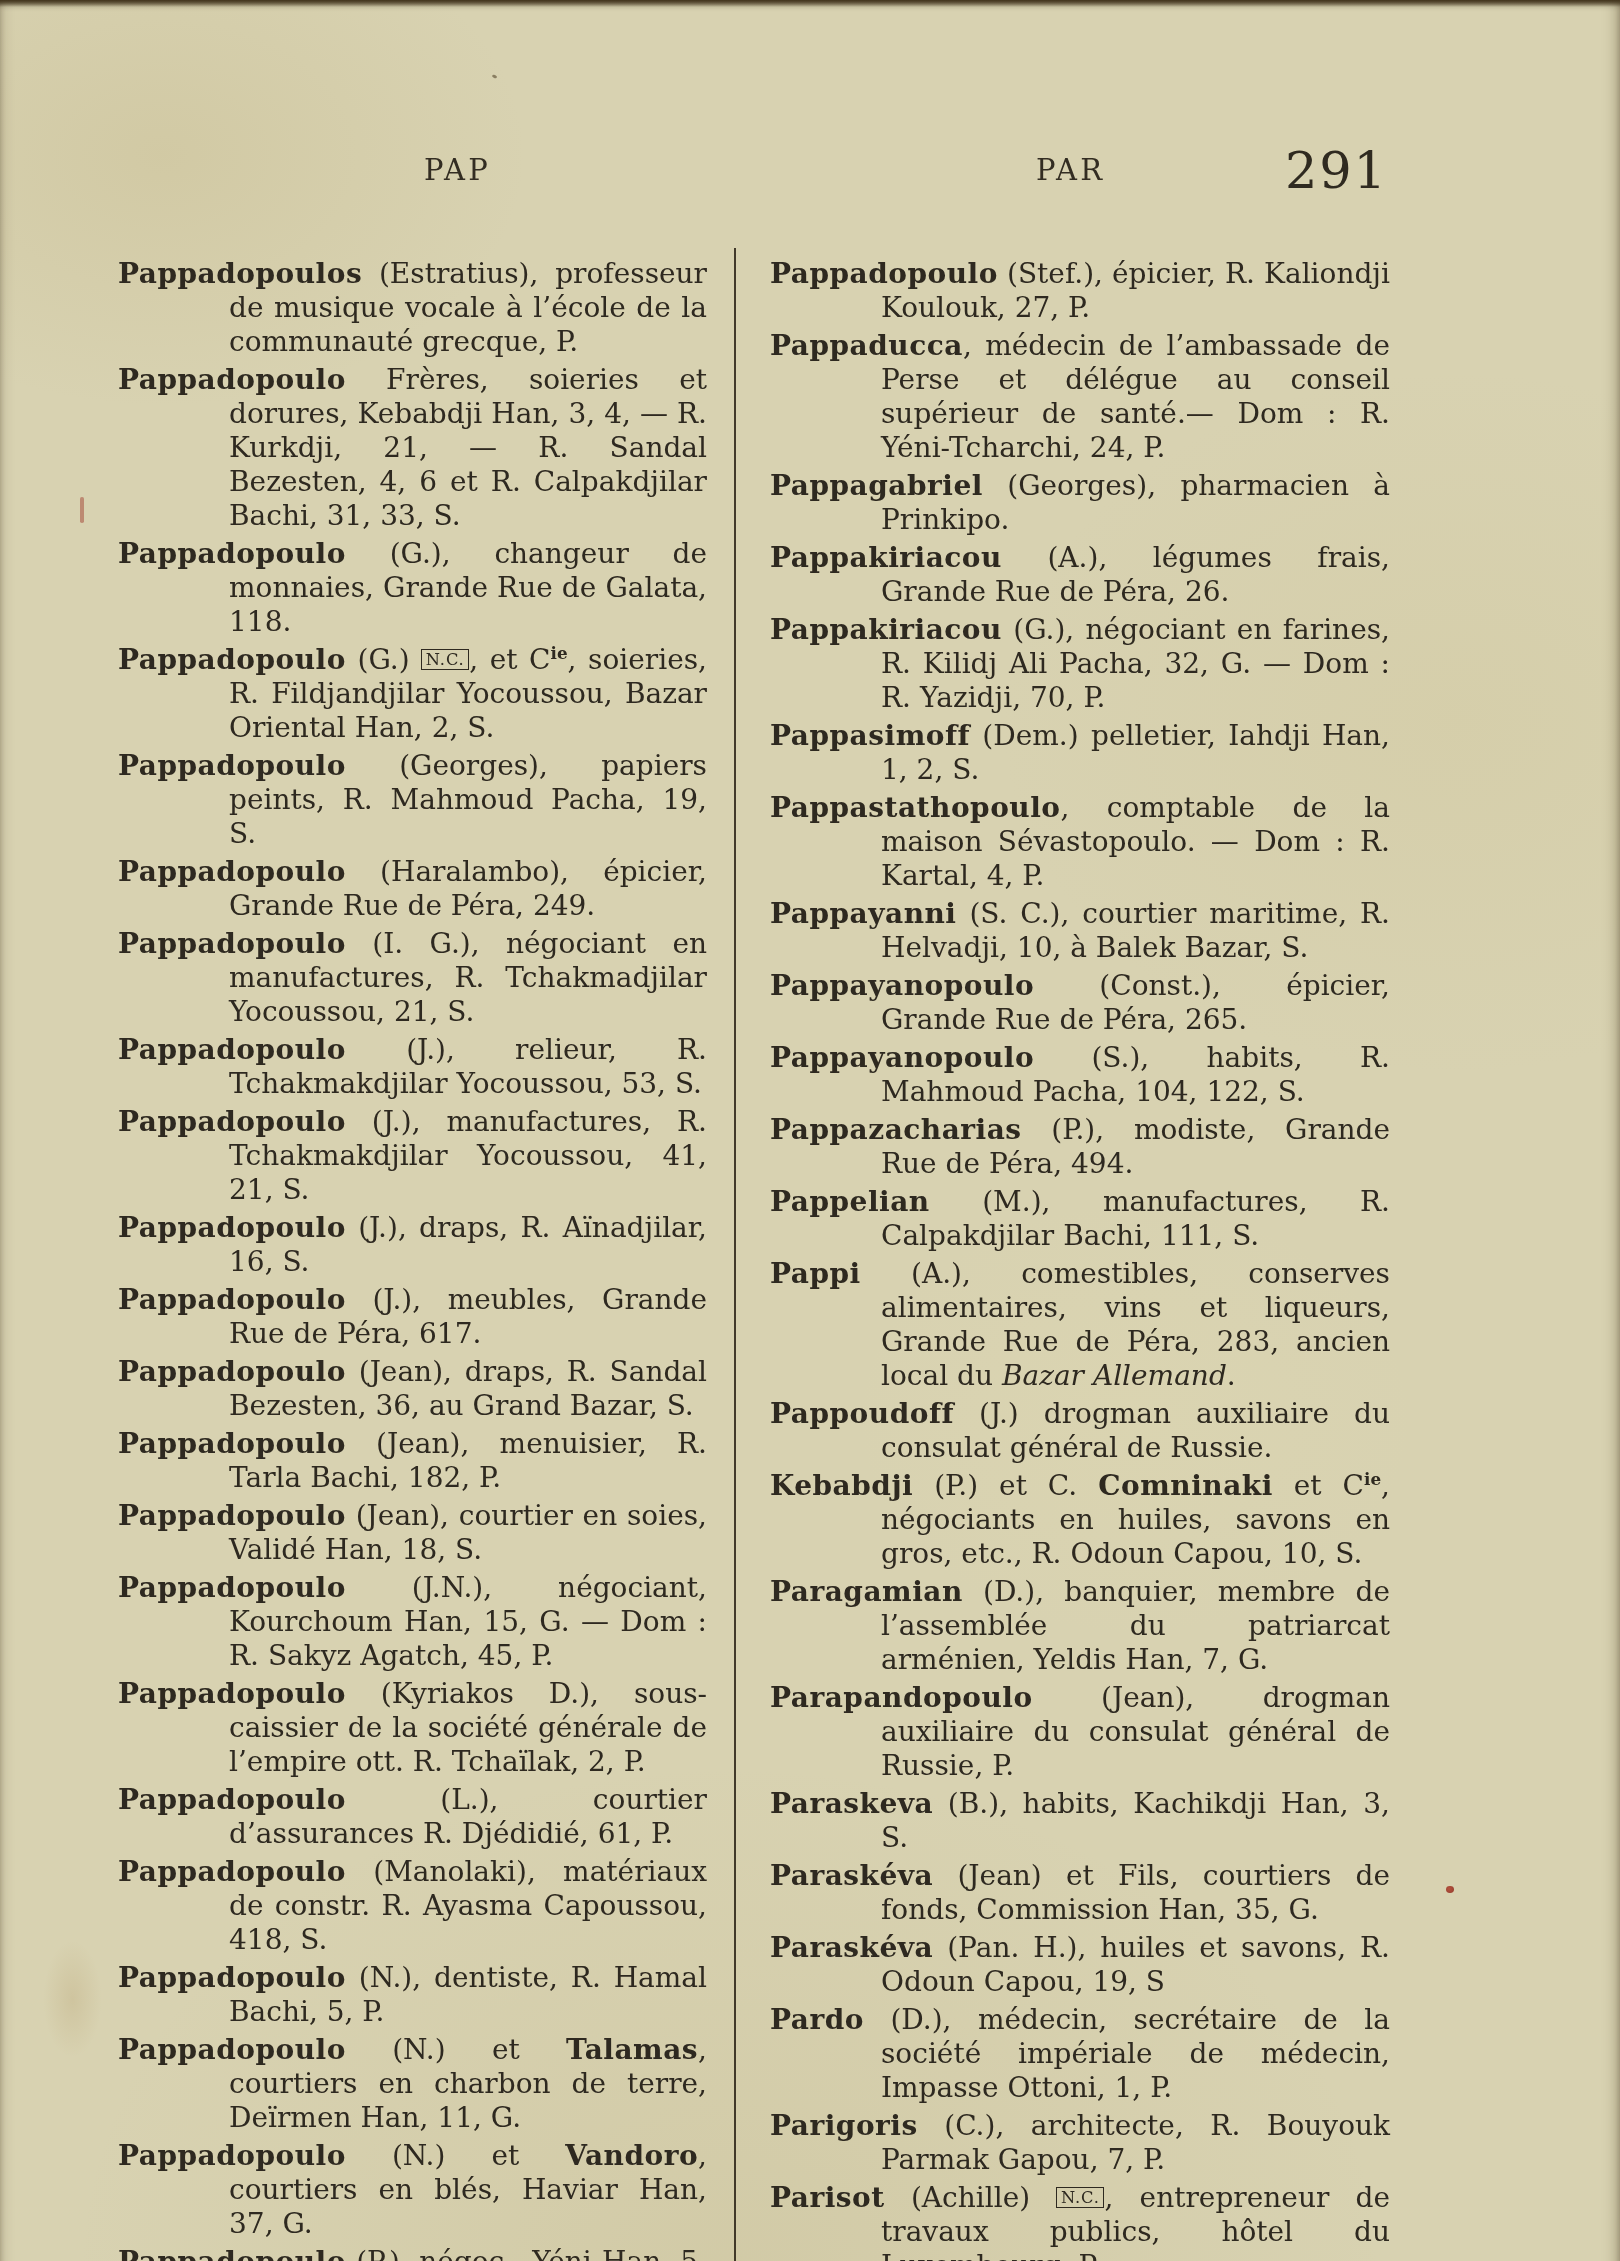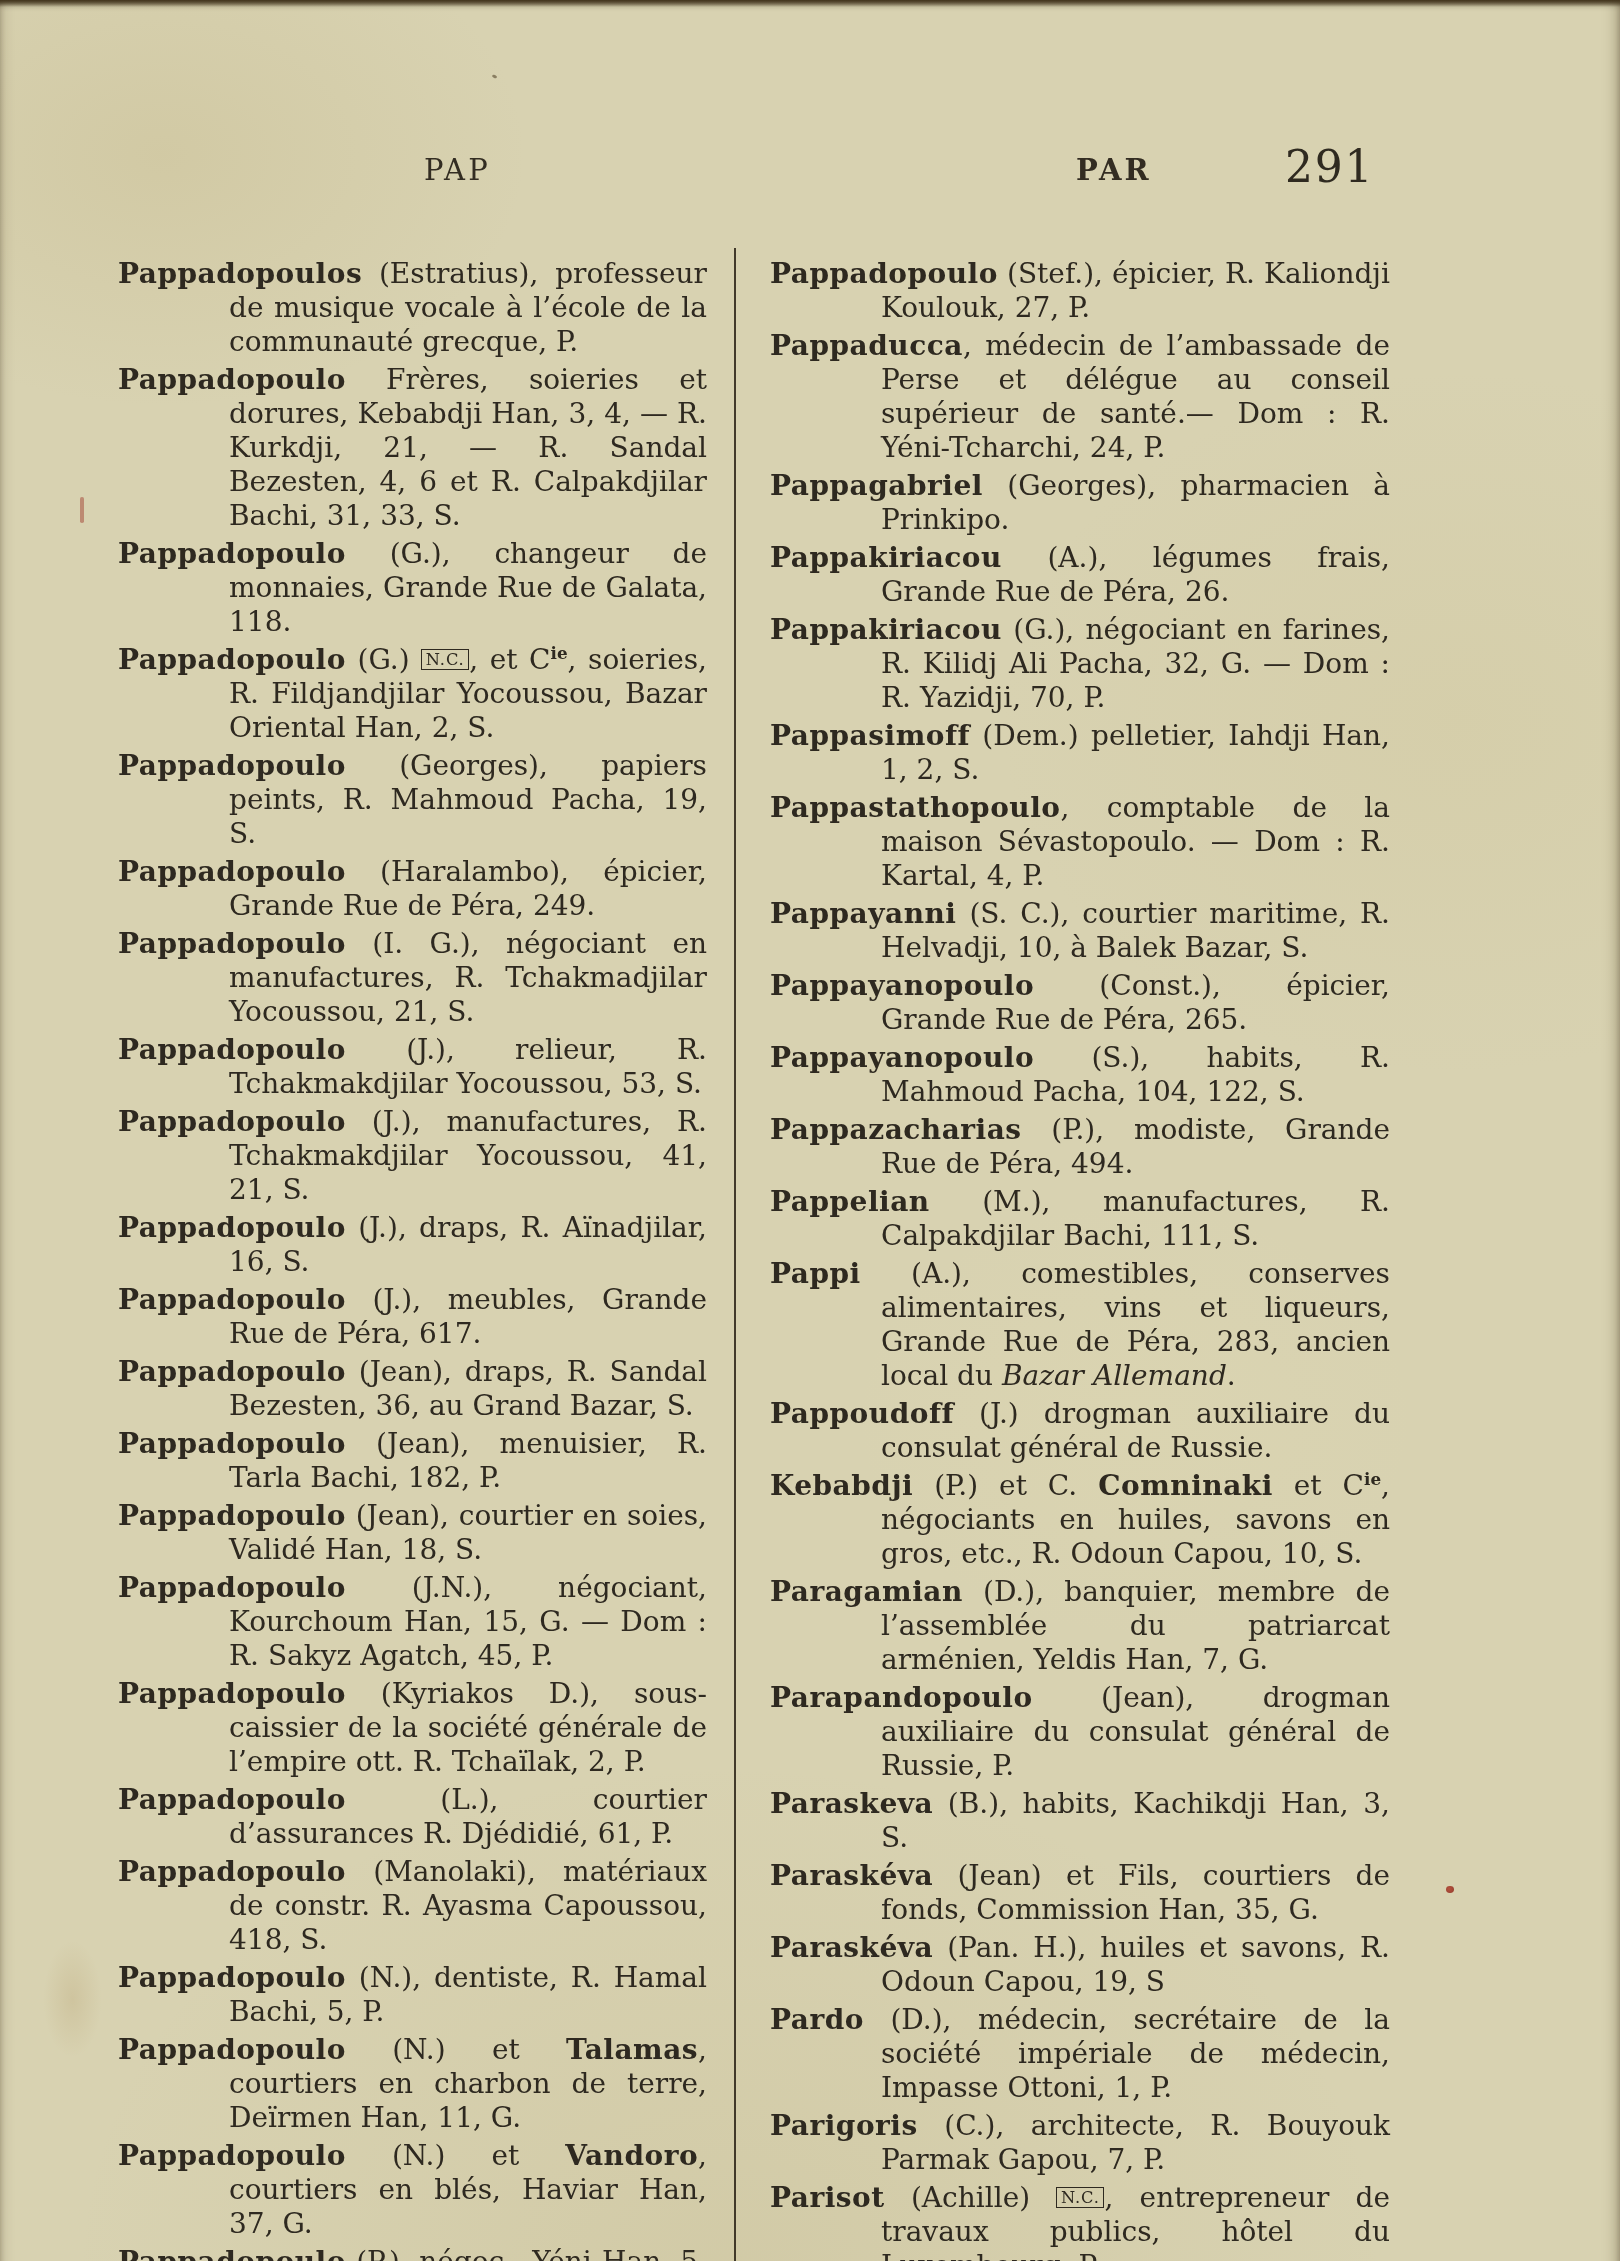--- a/index.html
+++ b/index.html
@@ -34,27 +34,27 @@
 
   .guide {
     position: absolute;
     top: 153px;
     font-size: 29px;
     letter-spacing: 3.2px;
     color: #332d22;
     margin-left: 40px;
   }
   #gw-left  { left: 384px; }
-  #gw-right { left: 1036px; font-weight: bold; }
+  #gw-right { left: 996px; }
 
   #page-number {
     position: absolute;
     top: 141px;
     left: 1285px;
-    font-size: 44px;
+    font-size: 51px;
     letter-spacing: 1.8px;
     color: #2f2a20;
   }
 
   .col {
     position: absolute;
     top: 253px;
     font-size: 28px;
     line-height: 34px;
     text-align: justify;

